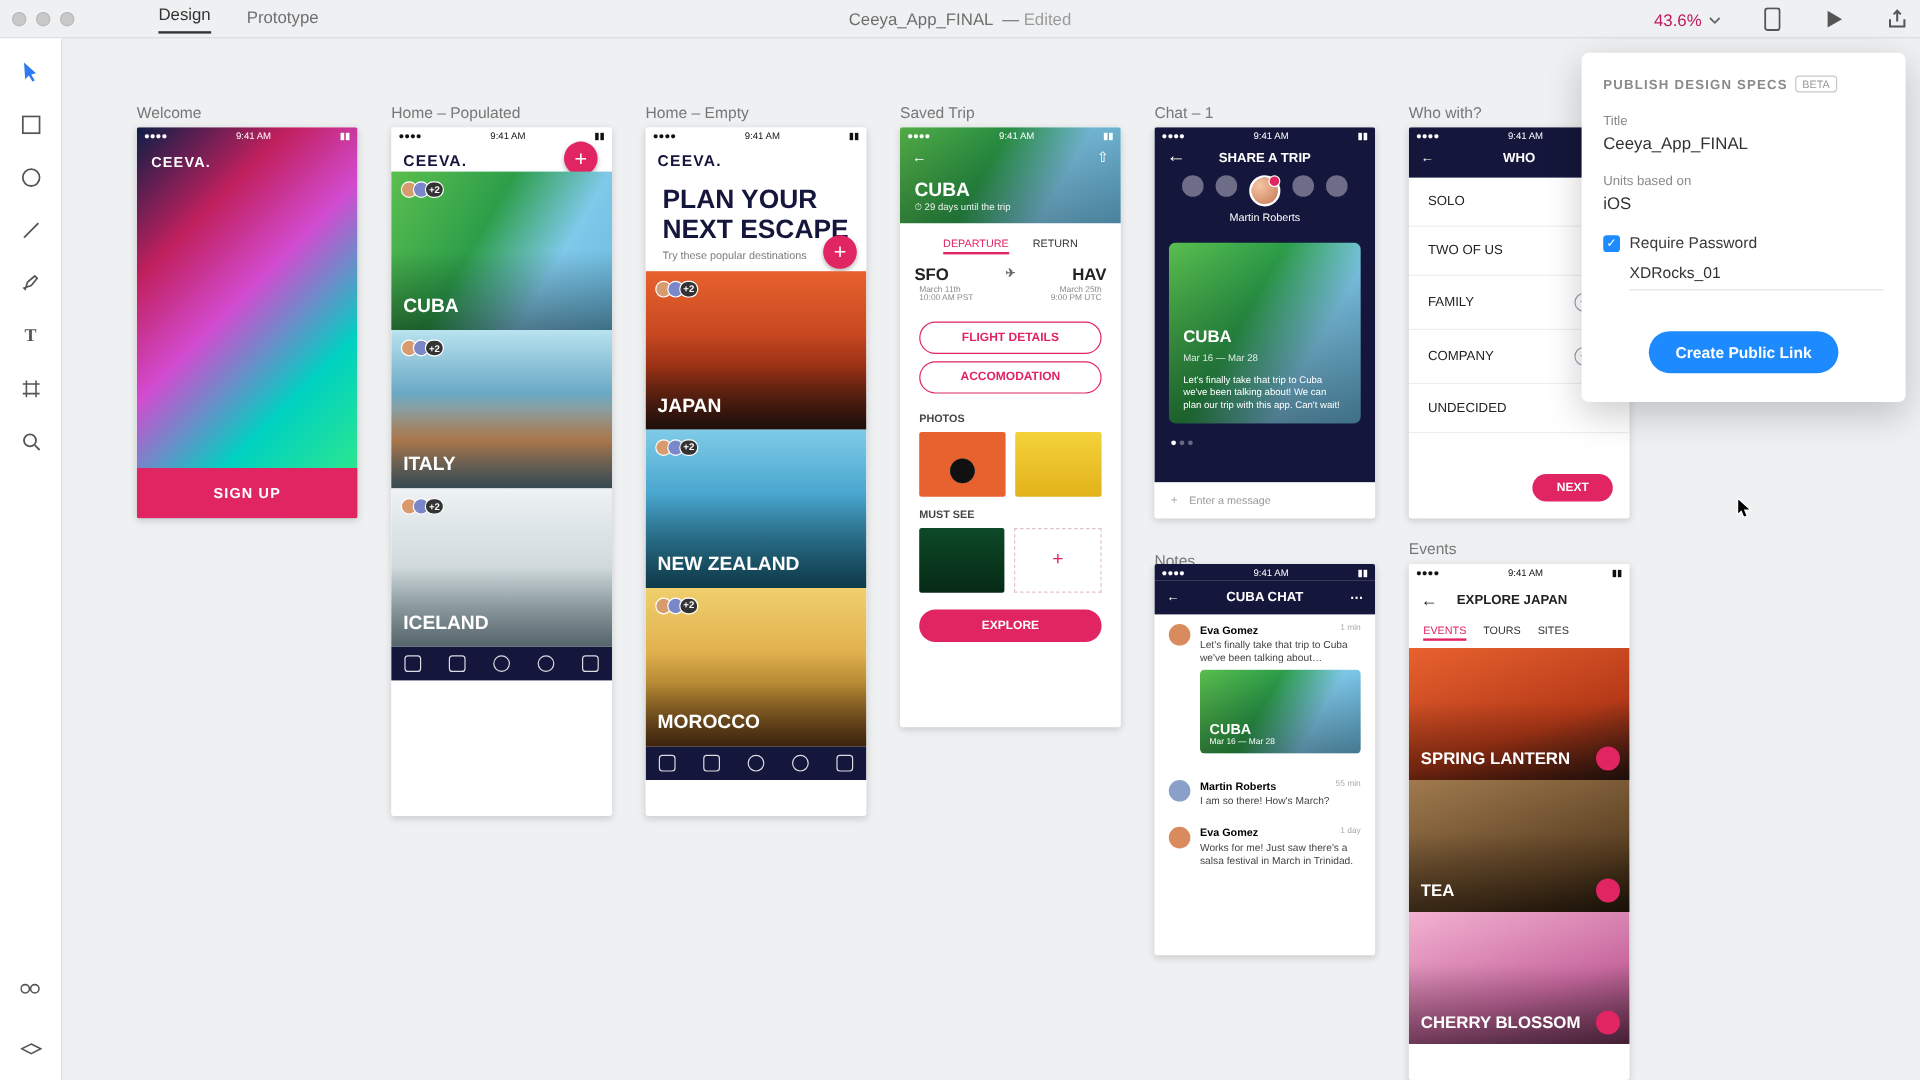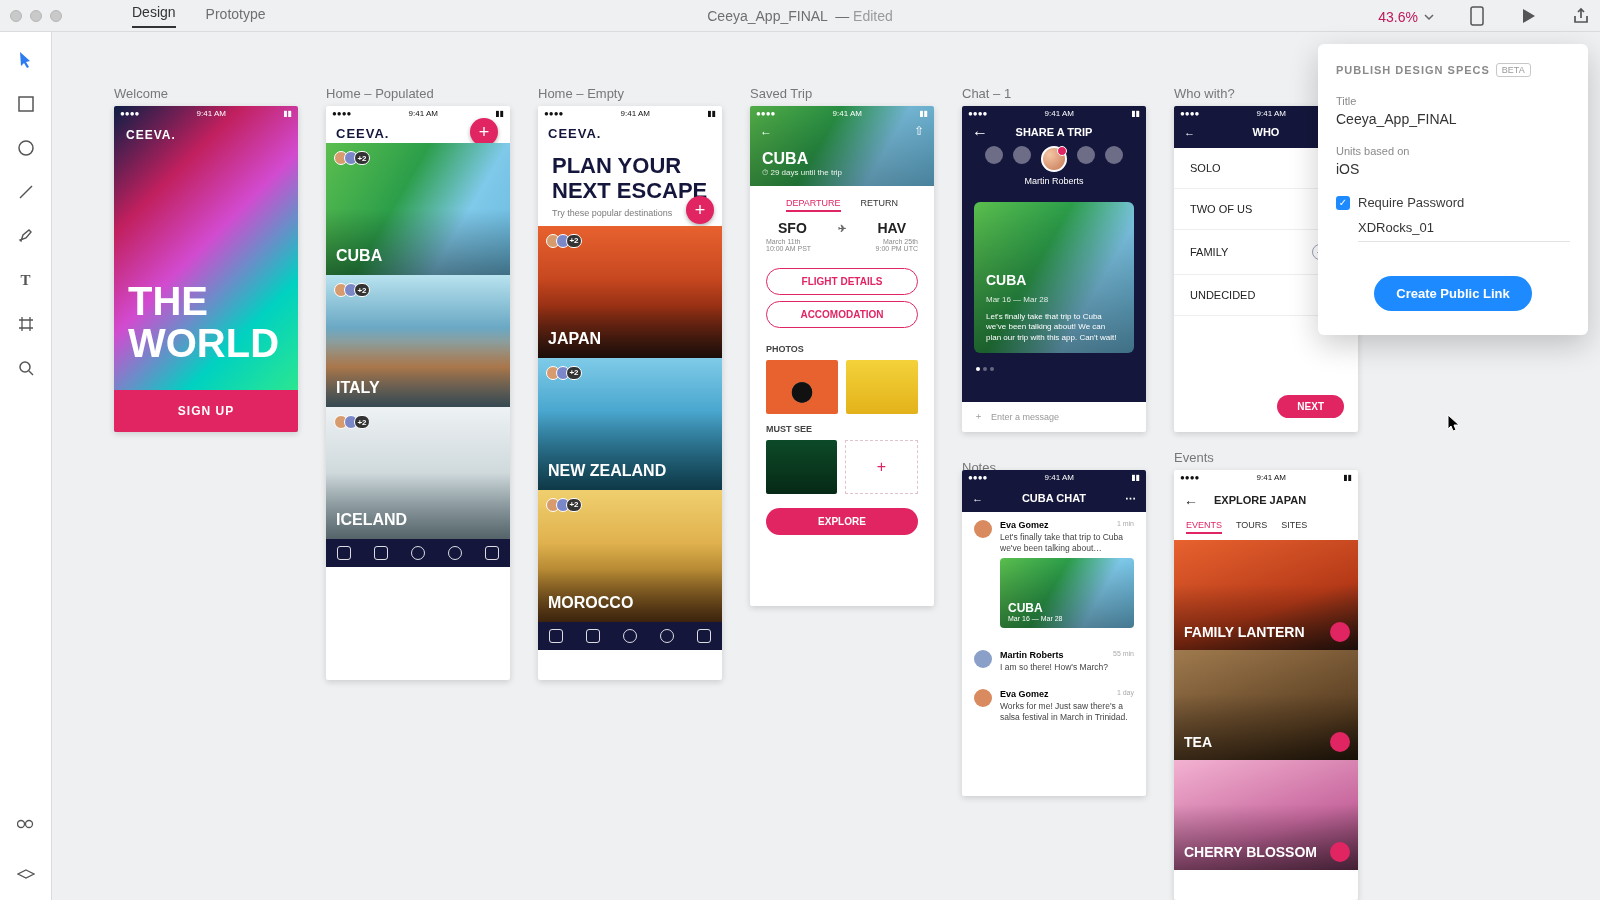--- a/index.html
+++ b/index.html
@@ -44,21 +44,21 @@
   .plan-sub{font-size:9px;color:#7b7b7b;padding:4px 14px 8px 14px;}
   .bottom-nav{height:28px;background:#14163c;display:flex;justify-content:space-around;align-items:center;}
   .bottom-nav span{width:14px;height:14px;border:1.5px solid rgba(255,255,255,0.85);border-radius:3px;}
   
   .trip-hero{height:80px;color:#fff;display:flex;flex-direction:column;justify-content:flex-end;padding:8px 12px;background:linear-gradient(180deg,rgba(0,0,0,0.1),rgba(0,0,0,0.3)),linear-gradient(120deg,#5bbf4e,#2c9e4a 40%,#7fc9ea 70%,#68b9de);}
   .trip-hero .top-icons{display:flex;justify-content:space-between;position:absolute;top:6px;left:10px;right:10px;color:#fff;font-size:12px;}
   .trip-hero h3{font-size:16px;font-weight:700;}
   .trip-hero small{font-size:8px;opacity:0.9;}
   .pill-tabs{display:flex;justify-content:center;gap:20px;padding:12px 0 8px;font-size:9px;color:#333;}
   .pill-tabs .sel{color:#e02562;border-bottom:2px solid #e02562;padding-bottom:2px;}
-  .leg{display:flex;justify-content:space-between;align-items:center;padding:0 28px;font-size:14px;font-weight:700;color:#222;}
+  .leg{display:flex;justify-content:space-between;align-items:center;padding:0 12px;font-size:14px;font-weight:700;color:#222;}
   .leg .mid{font-size:10px;color:#666;}
   .leg-meta{display:flex;justify-content:space-between;padding:2px 16px 10px;font-size:7px;color:#8a8a8a;}
   .outline-btn{border:1.5px solid #e02562;color:#e02562;border-radius:18px;text-align:center;font-size:10px;font-weight:600;padding:7px;margin:6px 16px;}
   .sec-label{font-size:9px;color:#444;font-weight:600;padding:10px 16px 6px;}
   .photo-row{display:flex;gap:8px;padding:0 16px;}
   .photo{flex:1;height:54px;border-radius:2px;}
   .mustsee-row{display:flex;gap:8px;padding:0 16px;}
   .addbox{flex:1;height:54px;border:1px dashed #e0c3cd;display:flex;align-items:center;justify-content:center;color:#e02562;font-size:16px;}
   .pill-solid{background:#e02562;color:#fff;border-radius:18px;text-align:center;font-size:10px;font-weight:600;padding:8px;margin:14px 16px 16px;}
   
@@ -219,21 +219,20 @@
   <div class="artboard-label" style="left:1122px;top:418px">Events</div>
 
   <div class="artboard" style="left:62px;top:74px;width:184px;height:326px">
     <div class="hero">
       <div class="status-bar">
             <span>●●●●</span>
             <span>9:41 AM</span>
             <span>▮▮</span>
           </div>
       <div class="brand">CEEVA.</div>
-      <div class="hero-title">THE WORLD</div>
       <div class="signup">SIGN UP</div>
     </div>
   </div>
 
   <div class="artboard" style="left:274px;top:74px;width:184px;height:574px">
     <div class="status-bar dark">
           <span>●●●●</span>
           <span>9:41 AM</span>
           <span>▮▮</span>
         </div>
@@ -408,20 +407,27 @@
     </div>
     <div class="who-list">
       <div class="row">
             <span>SOLO</span>
           </div>
       <div class="row">
             <span>TWO OF US</span>
           </div>
       <div class="row">
             <span>FAMILY</span>
+            <span class="stepper">
+              <span class="step-btn">−</span>
+              <span>8</span>
+            </span>
+          </div>
+      <div class="row">
+            <span>COMPANY</span>
             <span class="stepper">
               <span class="step-btn">−</span>
               <span>8</span>
             </span>
           </div>
       <div class="row">
             <span>UNDECIDED</span>
           </div>
     </div>
     <div style="position:absolute;bottom:14px;right:14px">
@@ -483,21 +489,21 @@
     <div class="ev-header">
           <span class="back">←</span>
           <span>EXPLORE JAPAN</span>
         </div>
     <div class="ev-tabs">
           <span class="sel">EVENTS</span>
           <span>TOURS</span>
           <span>SITES</span>
         </div>
     <div class="ev" style="background:linear-gradient(180deg,rgba(0,0,0,0) 40%,rgba(0,0,0,.45)),linear-gradient(160deg,#e8622f,#b63a18 60%,#321912)">
-          <span>FAMILY LANTERN</span>
+          <span>SPRING LANTERN</span>
           <span class="fab2"></span>
         </div>
     <div class="ev" style="background:linear-gradient(180deg,rgba(0,0,0,0) 40%,rgba(0,0,0,.45)),linear-gradient(160deg,#a07a4e,#5a3f22 70%,#2c1d0d)">
           <span>TEA</span>
           <span class="fab2"></span>
         </div>
     <div class="ev" style="background:linear-gradient(180deg,rgba(0,0,0,0) 40%,rgba(0,0,0,.45)),linear-gradient(160deg,#f3b2d1,#c96aa0 60%,#7a3a5f)">
           <span>CHERRY BLOSSOM</span>
           <span class="fab2"></span>
         </div>

